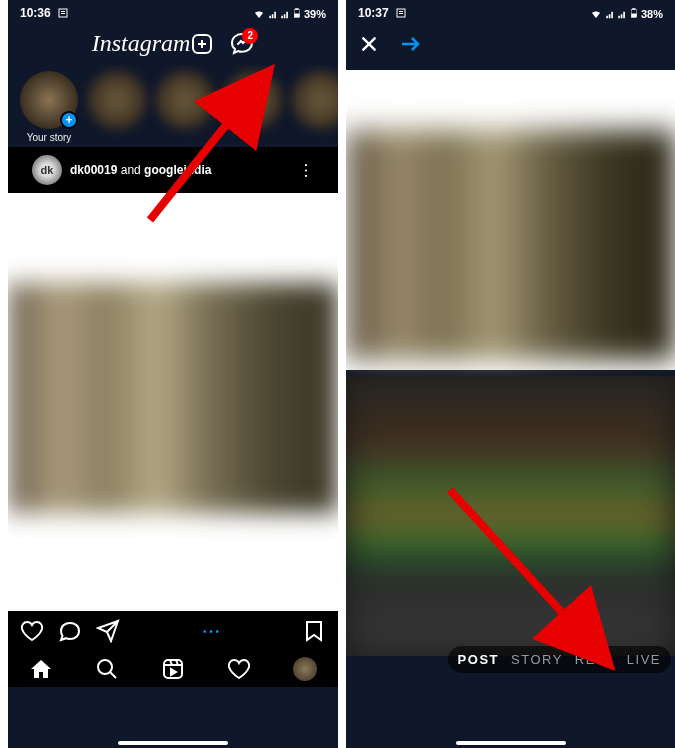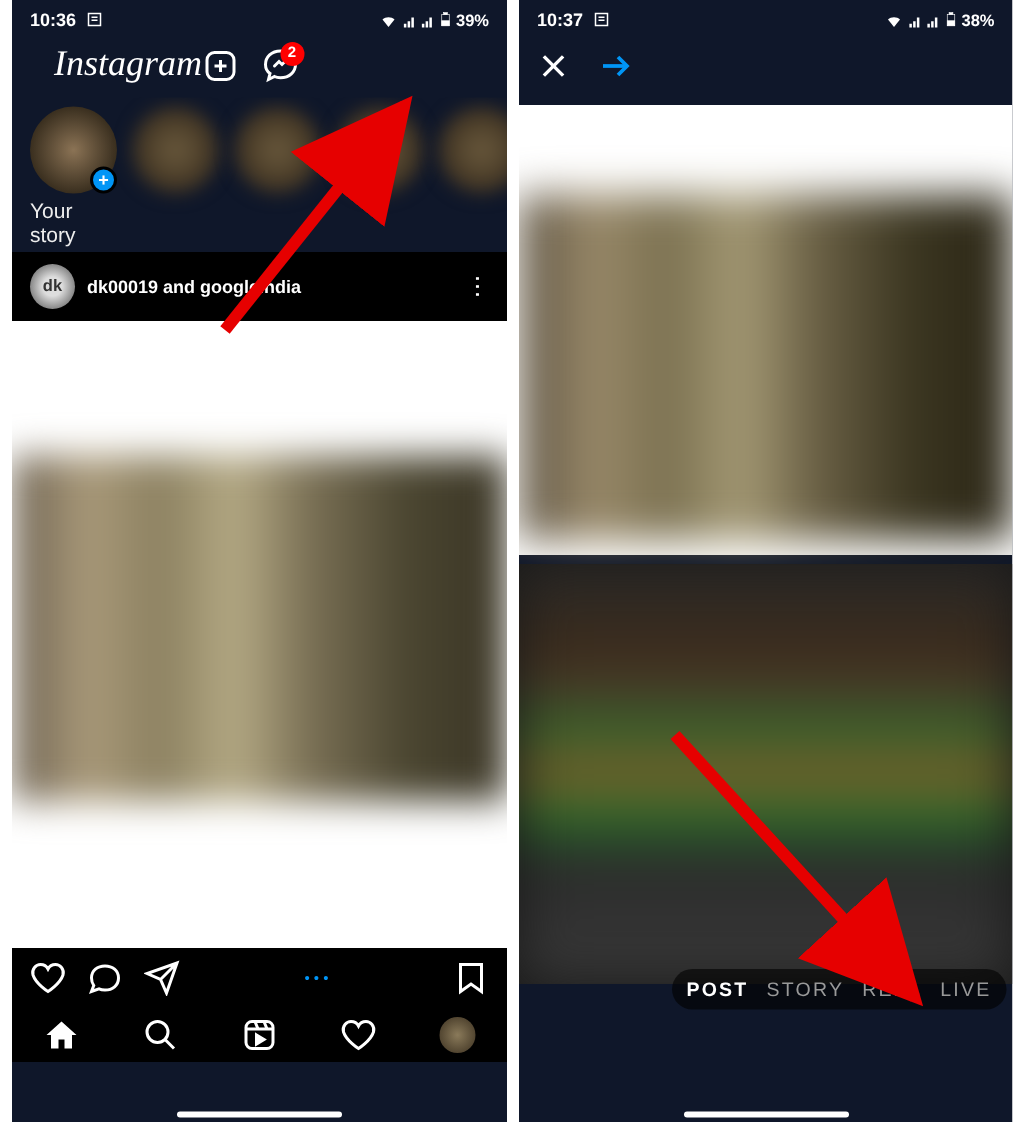--- a/index.html
+++ b/index.html
@@ -3,32 +3,32 @@
 <meta charset="utf-8">
 <style>
 *{margin:0;padding:0;box-sizing:border-box}
 body{background:#fff;width:675px;height:748px;overflow:hidden;position:relative;font-family:-apple-system,BlinkMacSystemFont,sans-serif}
 .shot{position:absolute;background:#0f172a;color:#fff;overflow:hidden}
 .s1{left:8px;top:0;width:330px;height:748px}
 .s2{left:346px;top:0;width:329px;height:748px}
 .status{display:flex;justify-content:space-between;align-items:center;padding:6px 12px 2px;font-size:12px;font-weight:600}
 .status .left{display:flex;align-items:center;gap:6px}
 .status .right{display:flex;align-items:flex-end;gap:2px;font-size:11px}
-.tophdr{display:flex;align-items:center;justify-content:flex-start;padding:8px 28px}
+.tophdr{display:flex;align-items:center;justify-content:center;padding:8px 28px}
 .logo{font-family:'Brush Script MT',cursive;font-size:24px;font-weight:500;font-style:italic}
 .topicons{display:flex;gap:16px;align-items:center;position:relative}
 .icn{width:24px;height:24px;display:flex;align-items:center;justify-content:center;position:relative}
 .badge{position:absolute;top:-4px;right:-4px;background:#f00;color:#fff;border-radius:50%;width:16px;height:16px;font-size:10px;display:flex;align-items:center;justify-content:center;font-weight:700}
 .stories{display:flex;gap:10px;padding:6px 12px 4px;overflow:hidden}
 .story{display:flex;flex-direction:column;align-items:center;gap:3px}
 .savatar{width:58px;height:58px;border-radius:50%;background:radial-gradient(circle,#8b7355 0%,#3a2f1f 70%);position:relative;filter:blur(0.5px)}
 .s1 .savatar.blr{filter:blur(6px);background:radial-gradient(circle,#6b5a3d,#2a2015)}
 .addb{position:absolute;bottom:0;right:0;width:18px;height:18px;background:#0095f6;border-radius:50%;border:2px solid #000;display:flex;align-items:center;justify-content:center;color:#fff;font-size:12px;font-weight:700}
-.story span{font-size:14px;color:#eee}
-.posthdr{display:flex;align-items:center;gap:8px;padding:8px 12px;background:#000}
+.story span{font-size:10px;color:#eee}
+.posthdr{display:flex;align-items:center;gap:8px;padding:8px 24px;background:#000}
 .pavatar{width:30px;height:30px;border-radius:50%;background:radial-gradient(circle,#ddd 30%,#888 70%);display:flex;align-items:center;justify-content:center;font-size:11px;color:#333;font-weight:600}
 .ptxt{flex:1}
 .ptxt .l1{font-size:12px;font-weight:600}
 .ptxt .l2{font-size:10px;color:#aaa}
 .dots{font-size:16px;transform:rotate(90deg)}
 .postimg{width:100%;height:418px;background:#fff;position:relative}
 .postimg .blur{position:absolute;top:90px;left:0;right:0;height:230px;background:linear-gradient(90deg,#6b6050 0%,#aa9a7a 15%,#8b8060 30%,#b5aa85 45%,#7a7055 60%,#4a4530 80%,#3a3525 100%);filter:blur(12px)}
 .actions{display:flex;align-items:center;padding:8px 12px 4px;background:#000;gap:14px}
 .actions .spacer{flex:1}
 .likes{padding:0 12px 6px;font-size:12px;font-weight:600;background:#000}
@@ -118,21 +118,21 @@
         <div class="savatar blr"></div>
       </div>
     <div class="story">
         <div class="savatar blr"></div>
       </div>
   </div>
 
   <div class="posthdr">
     <div class="pavatar">dk</div>
     <div class="ptxt">
-      <div class="l1"><span>dk00019</span> <span style="font-weight:700">and</span> <span>googleindia</span></div>
+      <div class="l1"><span>dk00019</span> <span style="font-weight:400">and</span> <span>googleindia</span></div>
     </div>
     <div class="dots">⋯</div>
   </div>
 
   <div class="postimg">
     <div class="blur"></div>
   </div>
 
   <div class="actions">
     <svg width="24" height="24" viewBox="0 0 24 24" fill="none" stroke="#fff" stroke-width="2">

